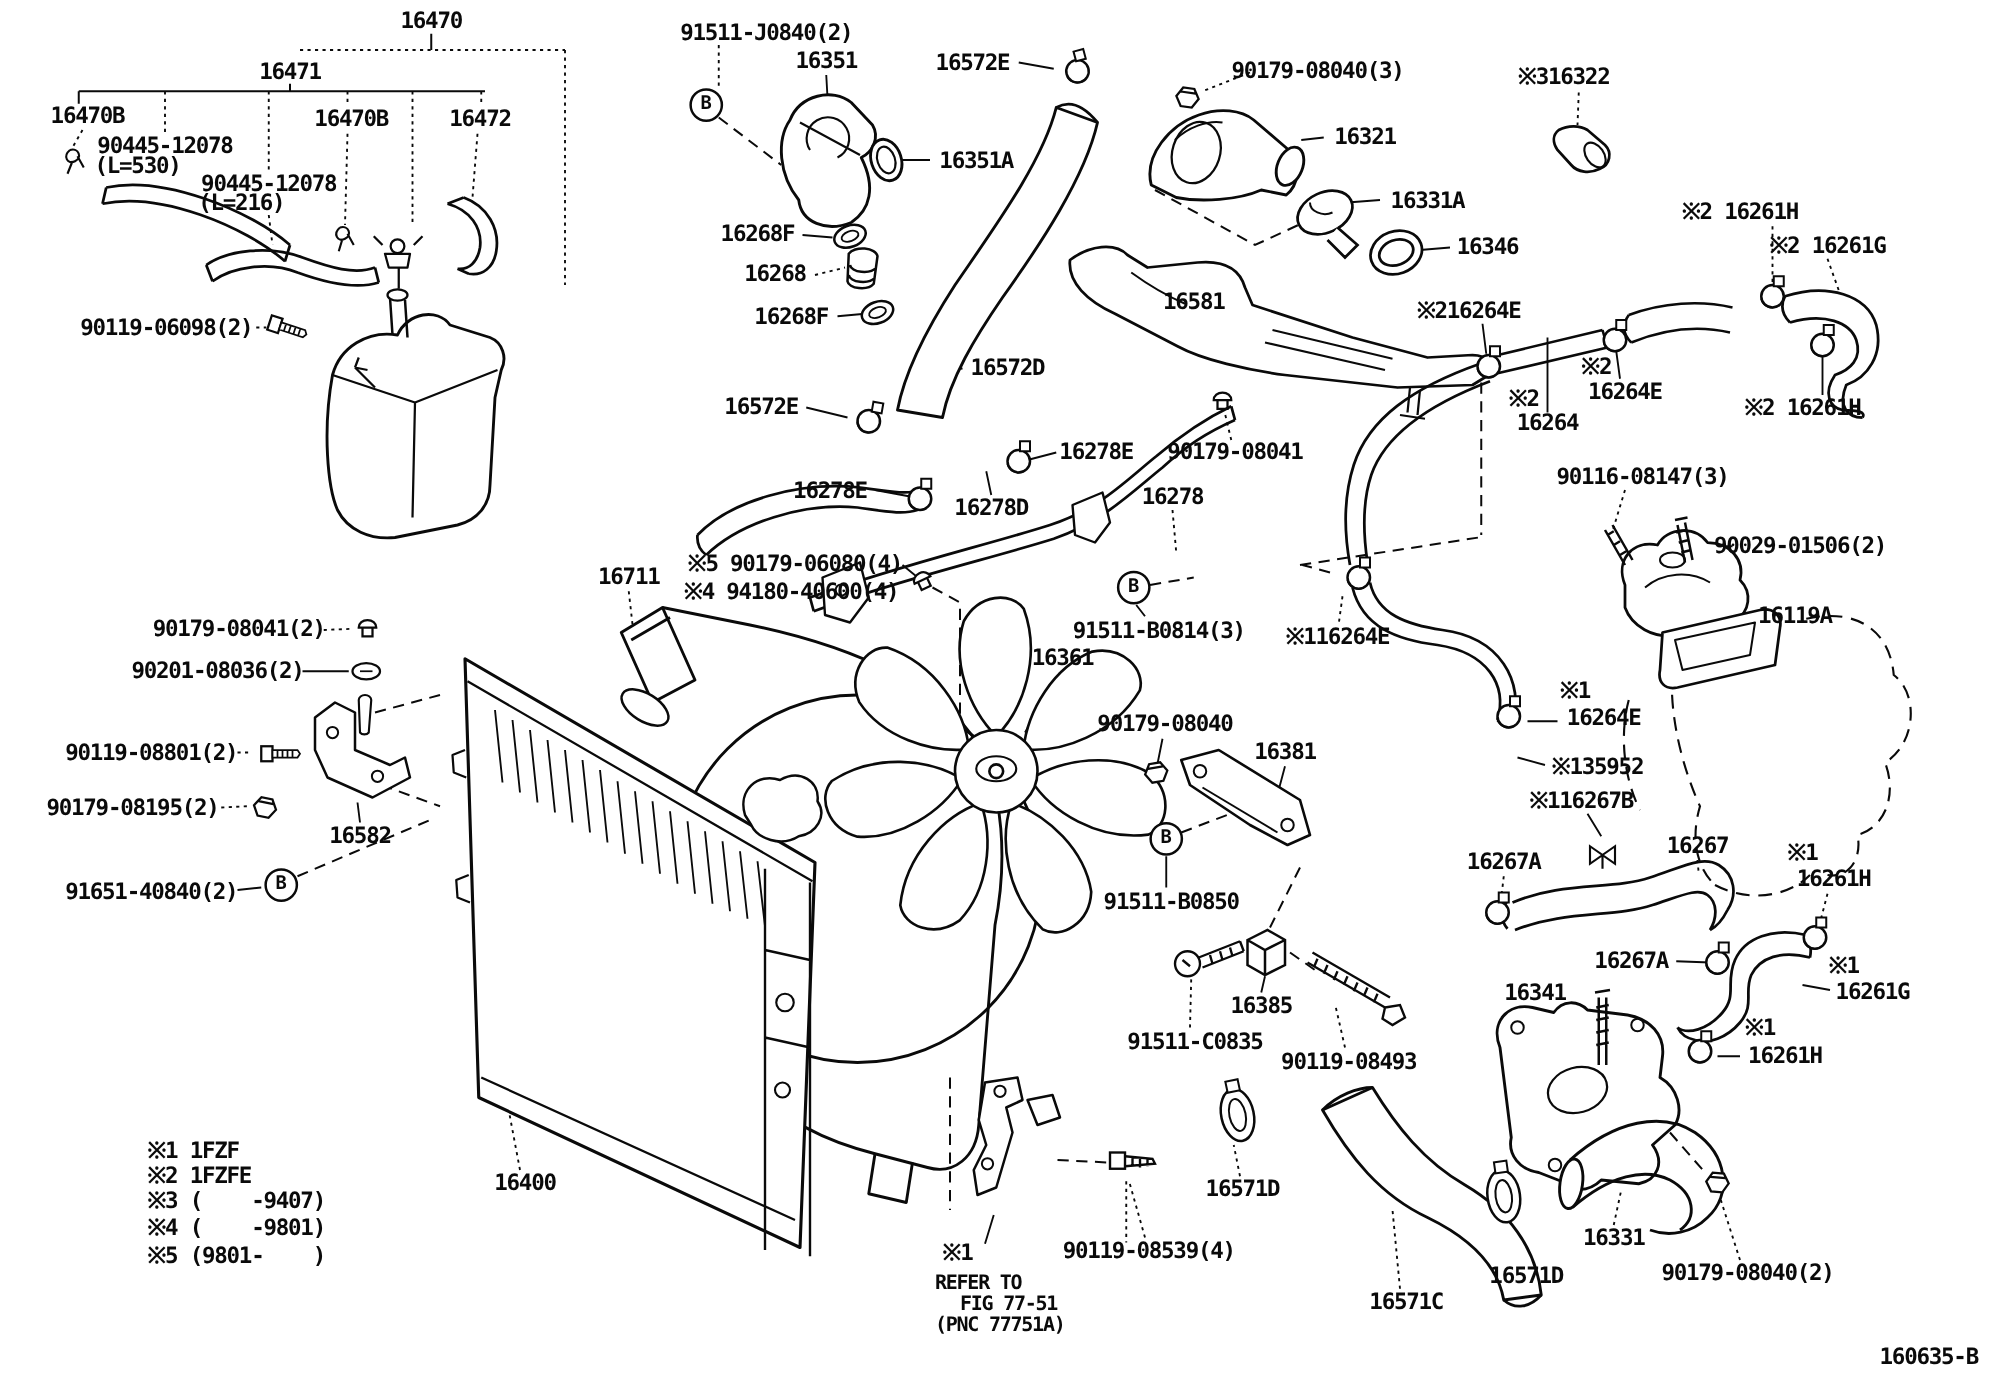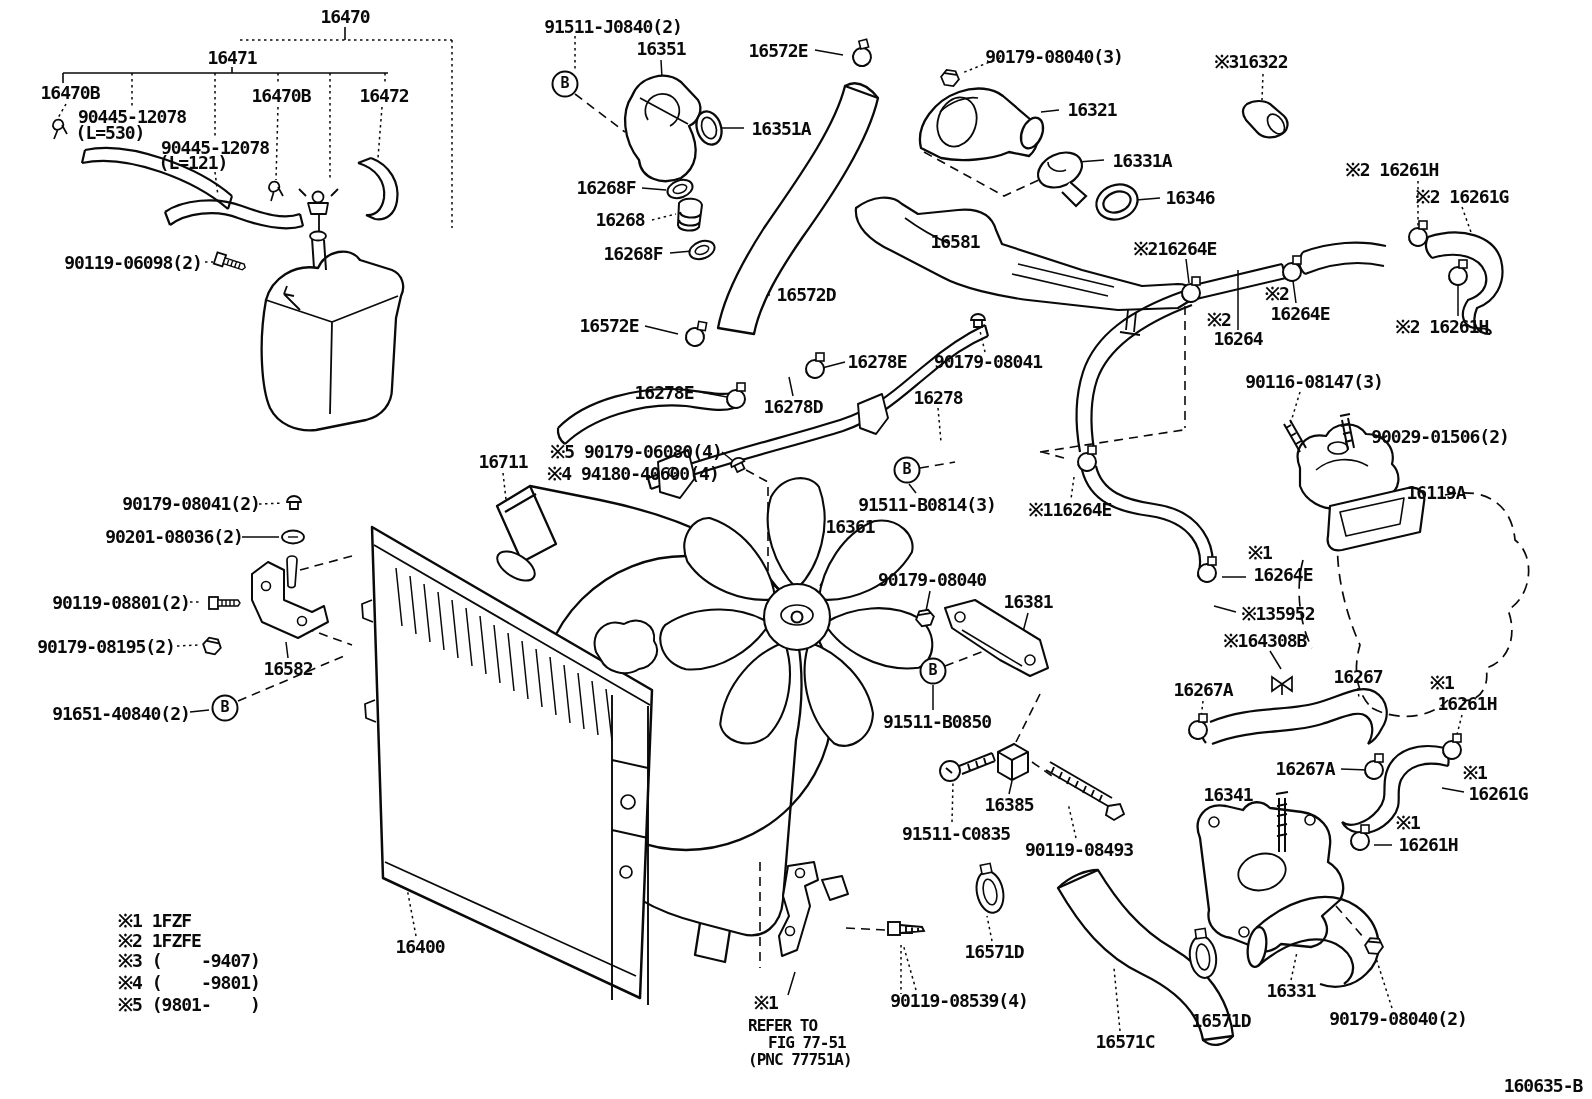--- a/index.html
+++ b/index.html
@@ -318,21 +318,21 @@
 
 <div id="label-layer">
       <div class="lbl" style="left: 345px; top: 17px;">16470</div>
       <div class="lbl" style="left: 232px; top: 58px;">16471</div>
       <div class="lbl" style="left: 70px; top: 93px;">16470B</div>
       <div class="lbl" style="left: 281px; top: 96px;">16470B</div>
       <div class="lbl" style="left: 384px; top: 96px;">16472</div>
       <div class="lbl" style="left: 132px; top: 117px;">90445-12078</div>
       <div class="lbl" style="left: 110px; top: 133px;">(L=530)</div>
       <div class="lbl" style="left: 215px; top: 148px;">90445-12078</div>
-      <div class="lbl" style="left: 193px; top: 163px;">(L=121)</div>
+      <div class="lbl" style="left: 193px; top: 163px;">(L=216)</div>
       <div class="lbl" style="left: 133px; top: 263px;">90119-06098(2)</div>
       <div class="lbl" style="left: 591px; top: 27px; margin-left: 22px;">91511-J0840(2)</div>
       <div class="lbl" style="left: 661px; top: 49px;">16351</div>
       <div class="lbl" style="left: 778px; top: 51px;">16572E</div>
       <div class="lbl" style="left: 781px; top: 129px;">16351A</div>
       <div class="lbl" style="left: 606px; top: 188px;">16268F</div>
       <div class="lbl" style="left: 620px; top: 220px;">16268</div>
       <div class="lbl" style="left: 633px; top: 254px;">16268F</div>
       <div class="lbl" style="left: 806px; top: 295px;">16572D</div>
       <div class="lbl" style="left: 609px; top: 326px;">16572E</div>
@@ -355,21 +355,21 @@
       <div class="lbl" style="left: 1219px; top: 320px;">※2</div>
       <div class="lbl" style="left: 1238px; top: 339px;">16264</div>
       <div class="lbl" style="left: 1442px; top: 327px;">※2 16261H</div>
       <div class="lbl" style="left: 1314px; top: 382px;">90116-08147(3)</div>
       <div class="lbl" style="left: 1440px; top: 437px;">90029-01506(2)</div>
       <div class="lbl" style="left: 1436px; top: 493px;">16119A</div>
       <div class="lbl" style="left: 1070px; top: 510px;">※116264E</div>
       <div class="lbl" style="left: 1260px; top: 553px;">※1</div>
       <div class="lbl" style="left: 1283px; top: 575px;">16264E</div>
       <div class="lbl" style="left: 1278px; top: 614px;">※135952</div>
-      <div class="lbl" style="left: 1265px; top: 641px;">※164308B</div>
+      <div class="lbl" style="left: 1265px; top: 641px;">※116267B</div>
       <div class="lbl" style="left: 503px; top: 462px;">16711</div>
       <div class="lbl" style="left: 636px; top: 452px;">※5 90179-06080(4)</div>
       <div class="lbl" style="left: 633px; top: 474px;">※4 94180-40600(4)</div>
       <div class="lbl" style="left: 927px; top: 505px;">91511-B0814(3)</div>
       <div class="lbl" style="left: 850px; top: 527px;">16361</div>
       <div class="lbl" style="left: 932px; top: 580px;">90179-08040</div>
       <div class="lbl" style="left: 1028px; top: 602px;">16381</div>
       <div class="lbl" style="left: 191px; top: 504px;">90179-08041(2)</div>
       <div class="lbl" style="left: 174px; top: 537px;">90201-08036(2)</div>
       <div class="lbl" style="left: 121px; top: 603px;">90119-08801(2)</div>
@@ -385,21 +385,21 @@
       <div class="lbl" style="left: 1475px; top: 773px;">※1</div>
       <div class="lbl" style="left: 1498px; top: 794px;">16261G</div>
       <div class="lbl" style="left: 1228px; top: 795px;">16341</div>
       <div class="lbl" style="left: 1408px; top: 823px;">※1</div>
       <div class="lbl" style="left: 1428px; top: 845px;">16261H</div>
       <div class="lbl" style="left: 1009px; top: 805px;">16385</div>
       <div class="lbl" style="left: 956px; top: 834px;">91511-C0835</div>
       <div class="lbl" style="left: 1079px; top: 850px;">90119-08493</div>
       <div class="lbl" style="left: 420px; top: 947px;">16400</div>
       <div class="lbl" style="left: 994px; top: 952px;">16571D</div>
-      <div class="lbl" style="left: 919px; top: 1001px; margin-left: 40px;">90119-08539(4)</div>
+      <div class="lbl" style="left: 919px; top: 1001px;">90119-08539(4)</div>
       <div class="lbl" style="left: 766px; top: 1003px;">※1</div>
       <div class="lbl small left" style="left: 748px; top: 1026px;">REFER TO</div>
       <div class="lbl small left" style="left: 748px; top: 1043px; margin-left: 20px;">FIG 77-51</div>
       <div class="lbl small left" style="left: 748px; top: 1060px;">(PNC 77751A)</div>
       <div class="lbl" style="left: 1125px; top: 1042px;">16571C</div>
       <div class="lbl" style="left: 1221px; top: 1021px;">16571D</div>
       <div class="lbl" style="left: 1291px; top: 991px;">16331</div>
       <div class="lbl" style="left: 1398px; top: 1019px;">90179-08040(2)</div>
       <div class="lbl" style="left: 1543px; top: 1086px;">160635-B</div>
       <div class="lbl left" style="left: 118px; top: 921px;">※1 1FZF</div>

